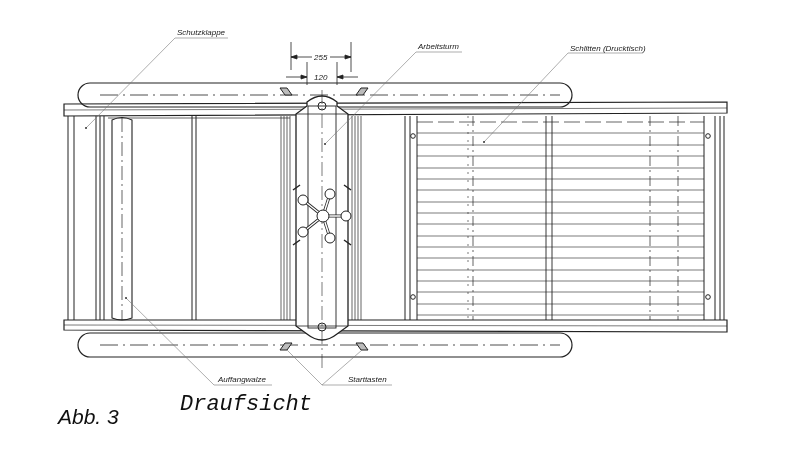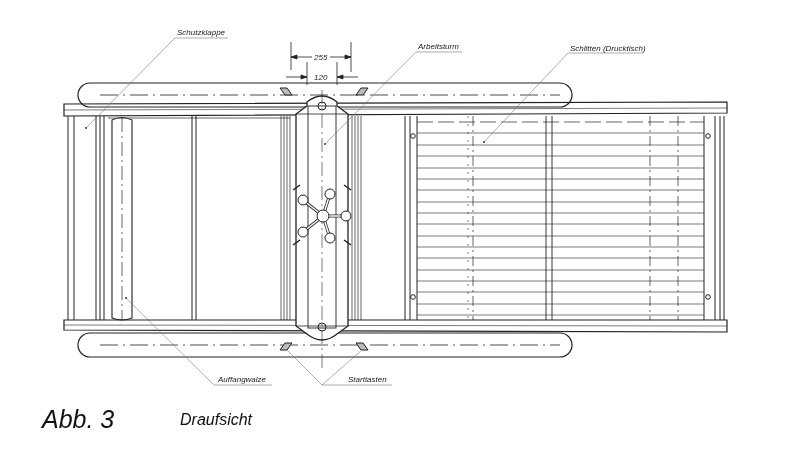--- a/index.html
+++ b/index.html
@@ -1,20 +1,20 @@
 <!DOCTYPE html>
 <html><head>
   <meta charset="utf-8">
   <style>
     html, body { margin: 0; padding: 0; background: #ffffff; }
     body { width: 800px; height: 451px; position: relative; overflow: hidden; font-family: "Liberation Sans", sans-serif; }
     #drawing { position: absolute; left: 0; top: 0; width: 800px; height: 451px; }
     .label { font-family: "Liberation Sans", sans-serif; font-style: italic; fill: #1a1a1a; }
-    .caption-num { position: absolute; left: 42px; top: 405px; font-size: 25px; font-style: italic; color: #111; font-family: "Liberation Sans", sans-serif; }
-    .caption-title { position: absolute; left: 180px; top: 411px; font-size: 16px; font-style: italic; color: #111; font-family: Liberation Sans, sans-serif; }
+    .caption-num { position: absolute; left: 58px; top: 405px; font-size: 21px; font-style: italic; color: #111; font-family: "Liberation Sans", sans-serif; }
+    .caption-title { position: absolute; left: 180px; top: 392px; font-size: 22px; font-style: italic; color: #111; font-family: Liberation Mono, monospace; }
   </style>
 </head>
 <body>
 
 <svg id="drawing" viewBox="0 0 800 451" xmlns="http://www.w3.org/2000/svg">
   <g fill="none" stroke="#222" stroke-width="1">
 
     <g>
       <path d="M 90 83 L 560 83 A 12 12 0 0 1 560 107 L 90 107 A 12 12 0 0 1 90 83 Z" stroke-width="1.2"></path>
       <line x1="100" y1="95" x2="560" y2="95" stroke-dasharray="18,5,2,5" stroke-width="0.8"></line>

